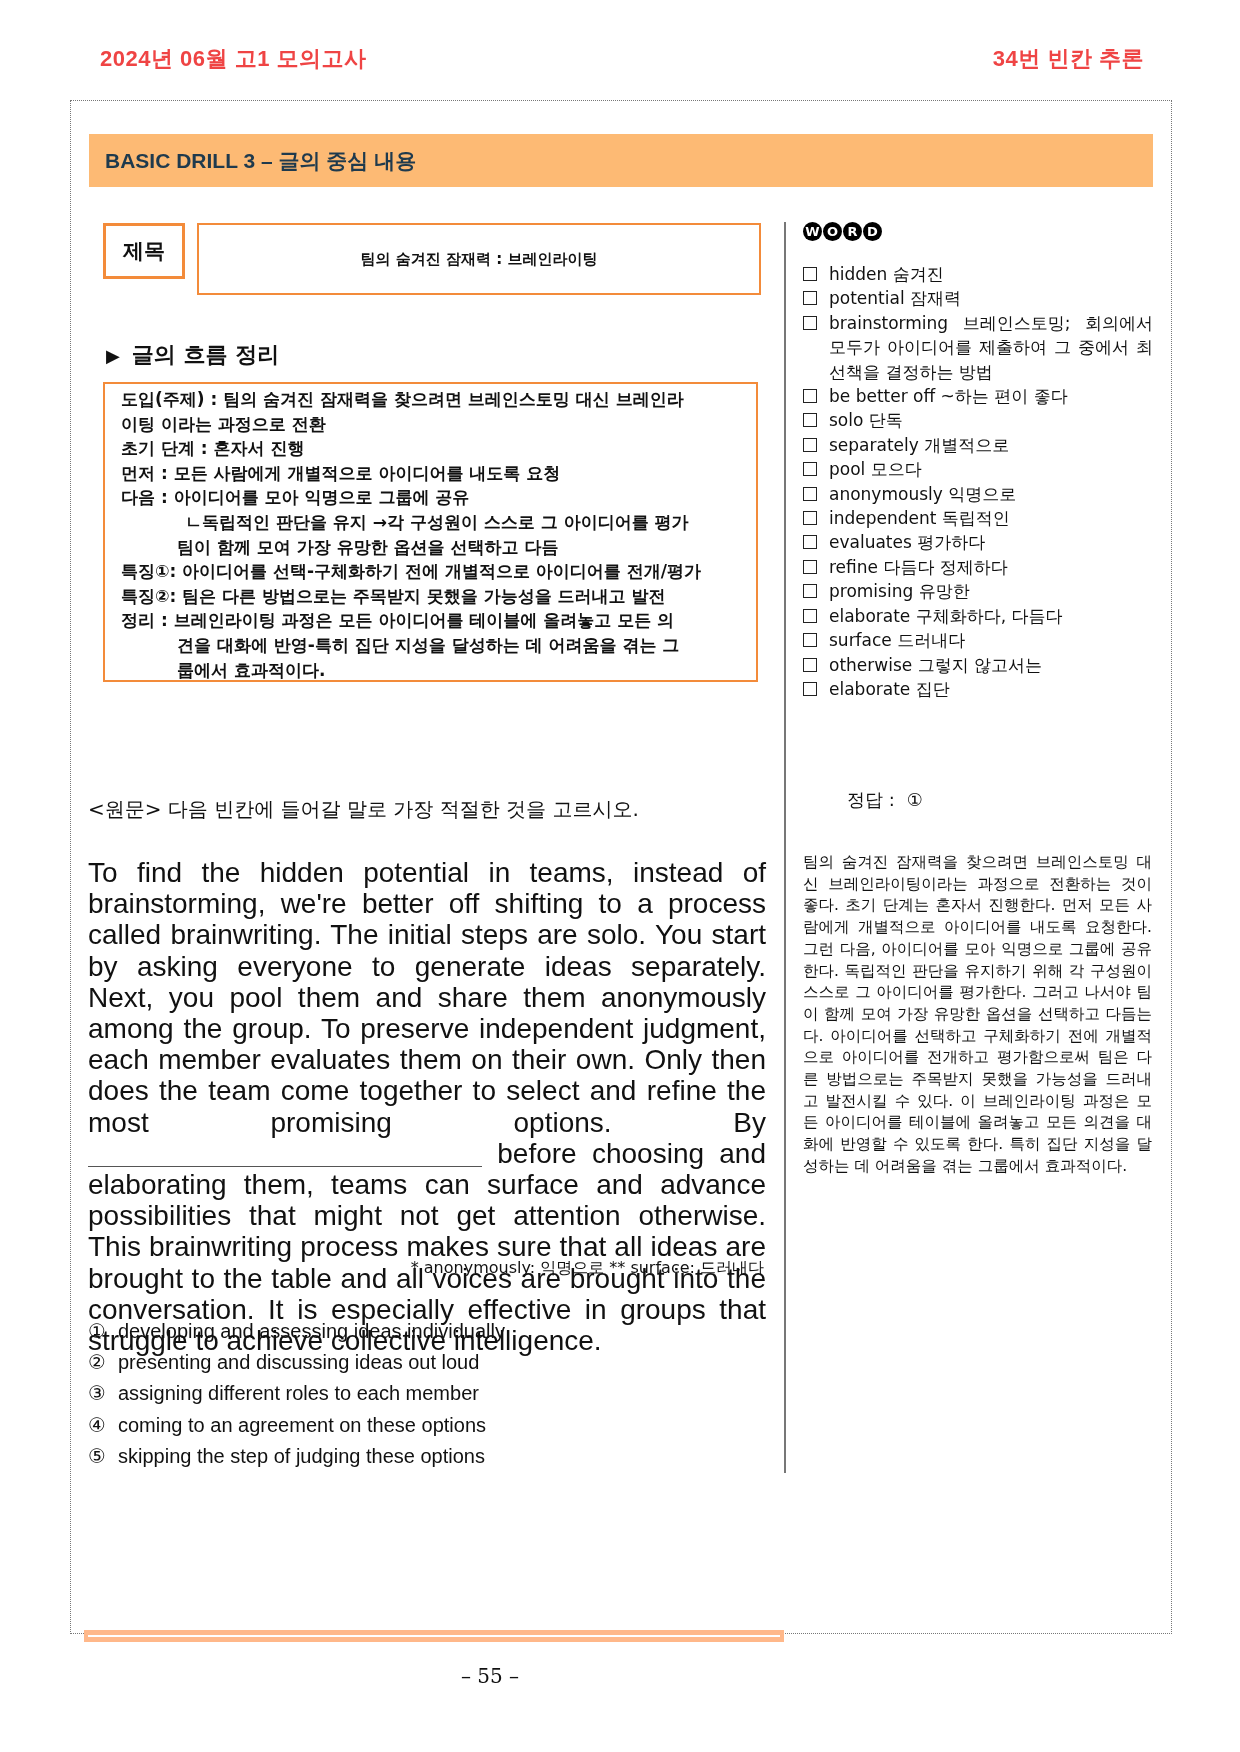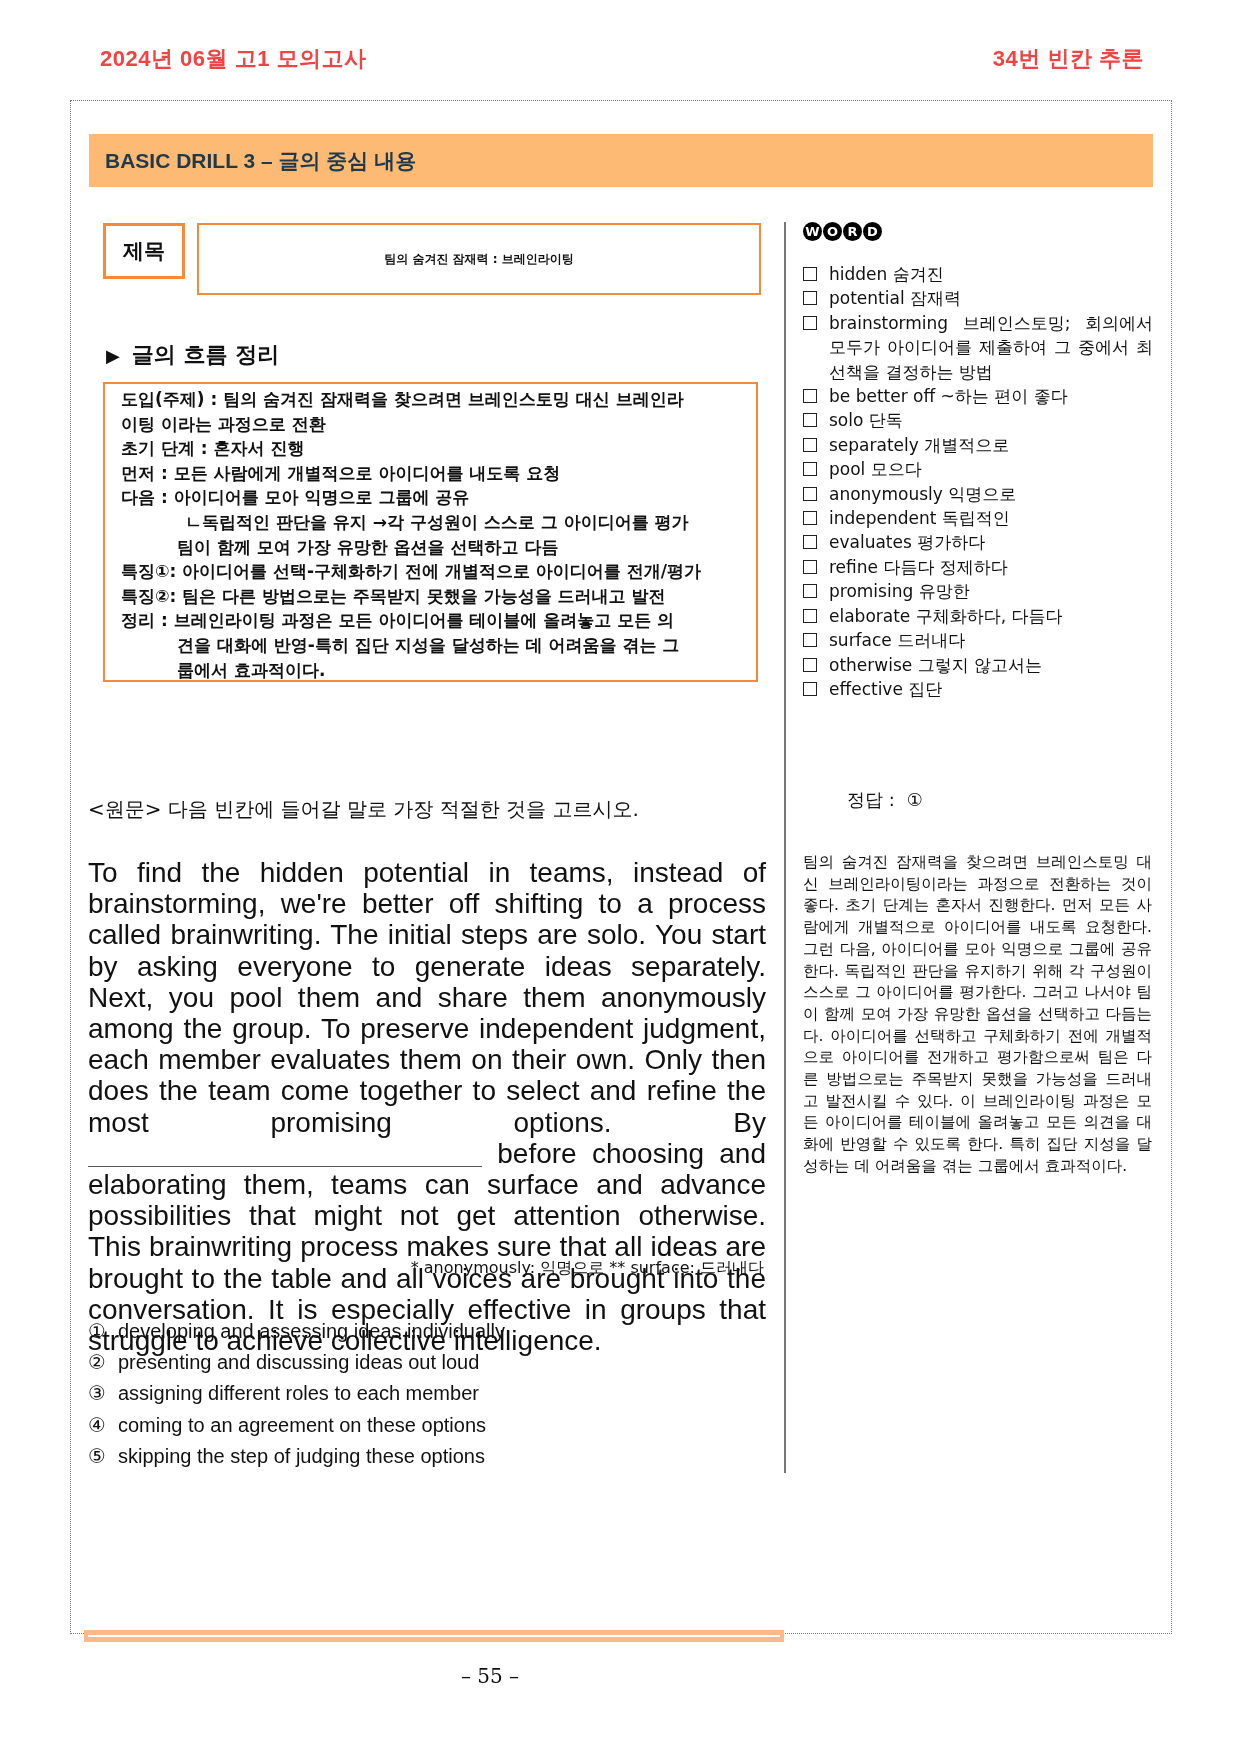--- a/index.html
+++ b/index.html
@@ -13,21 +13,21 @@
            border:1.5px dotted #777; box-sizing:border-box; }
   .drill-bar { position:absolute; left:89px; top:134px; width:1064px; height:53px;
                background:#fdba74; box-sizing:border-box; padding-left:16px;
                display:flex; align-items:center; font-size:21px; font-weight:bold; color:#1f3a4d;
                font-family:"Liberation Sans","DejaVu Sans",sans-serif; }
   .title-label { position:absolute; left:103px; top:223px; width:82px; height:56px;
                  border:3px solid #f38b3a; box-sizing:border-box; display:flex; align-items:center;
                  justify-content:center; font-size:21px; font-weight:bold; }
   .title-box { position:absolute; left:197px; top:223px; width:564px; height:72px;
                border:2px solid #f38b3a; box-sizing:border-box; display:flex; align-items:center;
-               justify-content:center; font-size:12px; font-weight:bold; }
+               justify-content:center; font-size:15px; font-weight:bold; }
   .flow-head { position:absolute; left:106px; top:340px; font-size:22px; font-weight:bold; }
   .flow-head .tri { font-size:18px; margin-right:12px; }
   .flow-box { position:absolute; left:103px; top:382px; width:655px; height:300px;
               border:2px solid #f38b3a; box-sizing:border-box; padding:3px 16px;
               font-size:17px; line-height:24.6px; text-align:justify;font-weight:bold; }
   .flow-box .ln { display:block; }
   .flow-box .ind { padding-left:56px; }
   .flow-box .ind2 { padding-left:64px; }
   .vline { position:absolute; left:784px; top:222px; width:2px; height:1251px; background:#777; }
   .word-head { position:absolute; left:803px; top:222px; display:flex; gap:1px; }
@@ -153,21 +153,21 @@
   <div class="word-item">
       <span class="cb"></span>
       <span class="txt">surface 드러내다</span>
     </div>
   <div class="word-item">
       <span class="cb"></span>
       <span class="txt">otherwise  그렇지 않고서는</span>
     </div>
   <div class="word-item">
       <span class="cb"></span>
-      <span class="txt">effective 집단</span>
+      <span class="txt">elaborate 집단</span>
     </div>
 </div>
 
 <div class="answer">
   <span>정답 :</span><span class="num">①</span>
 </div>
 
 <div class="translation">팀의 숨겨진 잠재력을 찾으려면 브레인스토밍 대신 브레인라이팅이라는 과정으로 전환하는 것이 좋다. 초기 단계는 혼자서 진행한다. 먼저 모든 사람에게 개별적으로 아이디어를 내도록 요청한다. 그런 다음, 아이디어를 모아 익명으로 그룹에 공유한다. 독립적인 판단을 유지하기 위해 각 구성원이 스스로 그 아이디어를 평가한다. 그러고 나서야 팀이 함께 모여 가장 유망한 옵션을 선택하고 다듬는다. 아이디어를 선택하고 구체화하기 전에 개별적으로 아이디어를 전개하고 평가함으로써 팀은 다른 방법으로는 주목받지 못했을 가능성을 드러내고 발전시킬 수 있다. 이 브레인라이팅 과정은 모든 아이디어를 테이블에 올려놓고 모든 의견을 대화에 반영할 수 있도록 한다. 특히 집단 지성을 달성하는 데 어려움을 겪는 그룹에서 효과적이다.</div>
 
 <div class="question">&lt;원문&gt; 다음 빈칸에 들어갈 말로 가장 적절한 것을 고르시오.</div>

